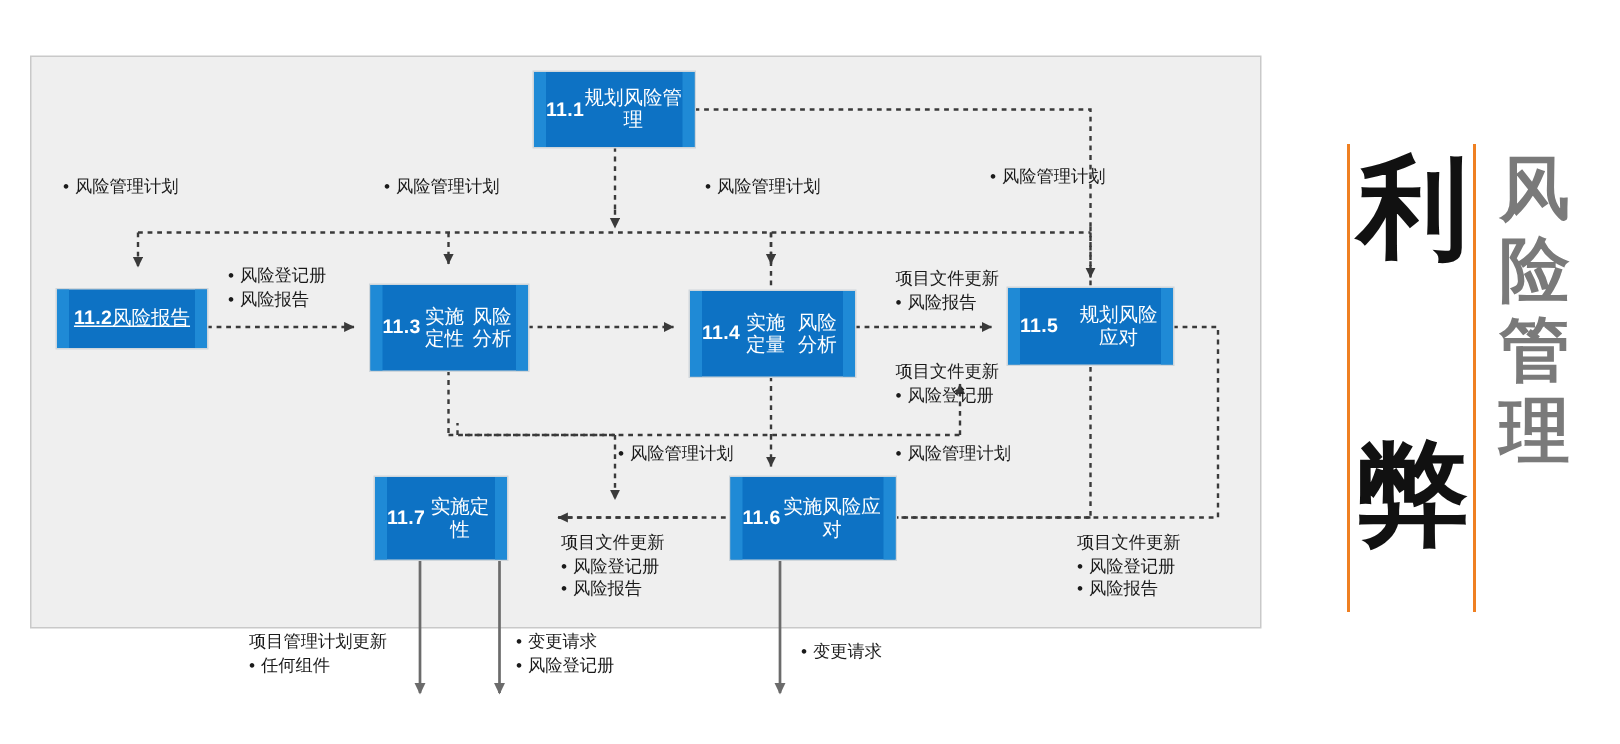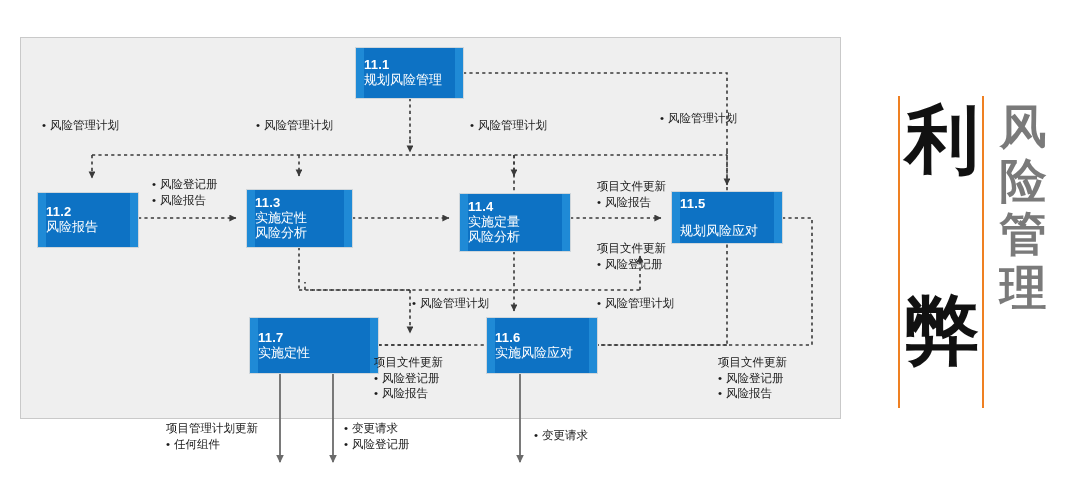--- a/index.html
+++ b/index.html
@@ -15,22 +15,22 @@
 
   
   .pbox{
     position:absolute;
     box-sizing:border-box;
     background:#0d72c4;
     border-left:8px solid #1f8ad6;
     border-right:8px solid #1f8ad6;
     color:#ffffff;
     display:flex;
-    flex-direction:column;
-    align-items:flex-start;
+    flex-direction:row;
+    align-items:center;
     justify-content:center;
     line-height:1.15;
     text-align:center;
     box-shadow:0 0 0 1px #cfd6db;
   }
   .pbox .num{font-size:13px;font-weight:700;letter-spacing:.2px;}
   .pbox .nm{font-size:13px;font-weight:400;}
 
   
   .lbl{
@@ -146,21 +146,21 @@
       <path d="M333,373 L333,462" marker-end="url(#ahs)"></path>
       <path d="M520,373 L520,462" marker-end="url(#ahs)"></path>
     </g>
   </svg>
 
   <div class="pbox" style="left:356px;top:48px;width:107px;height:50px;">
     <span class="num">11.1</span>
     <span class="nm">规划风险管理</span>
   </div>
 
-  <div class="pbox" style="left:38px;top:193px;width:100px;height:54px;">
+  <div class="pbox" style="left:38px;top:193px;width:100px;height:39px;text-decoration:underline;">
     <span class="num">11.2</span>
     <span class="nm">风险报告</span>
   </div>
 
   <div class="pbox" style="left:247px;top:190px;width:105px;height:57px;">
     <span class="num">11.3</span>
     <span class="nm">实施定性</span>
     <span class="nm">风险分析</span>
   </div>
 
@@ -173,21 +173,21 @@
   <div class="pbox" style="left:672px;top:192px;width:110px;height:51px;gap:12px;">
     <span class="num">11.5</span>
     <span class="nm">规划风险应对</span>
   </div>
 
   <div class="pbox" style="left:487px;top:318px;width:110px;height:55px;">
     <span class="num">11.6</span>
     <span class="nm">实施风险应对</span>
   </div>
 
-  <div class="pbox" style="left:250px;top:318px;width:128px;height:55px;">
+  <div class="pbox" style="left:250px;top:318px;width:88px;height:55px;">
     <span class="num">11.7</span>
     <span class="nm">实施定性</span>
   </div>
 
   <div class="lbl" style="left:42px;top:118px;">
     <span class="li">风险管理计划</span>
   </div>
 
   <div class="lbl" style="left:256px;top:118px;">
     <span class="li">风险管理计划</span>

